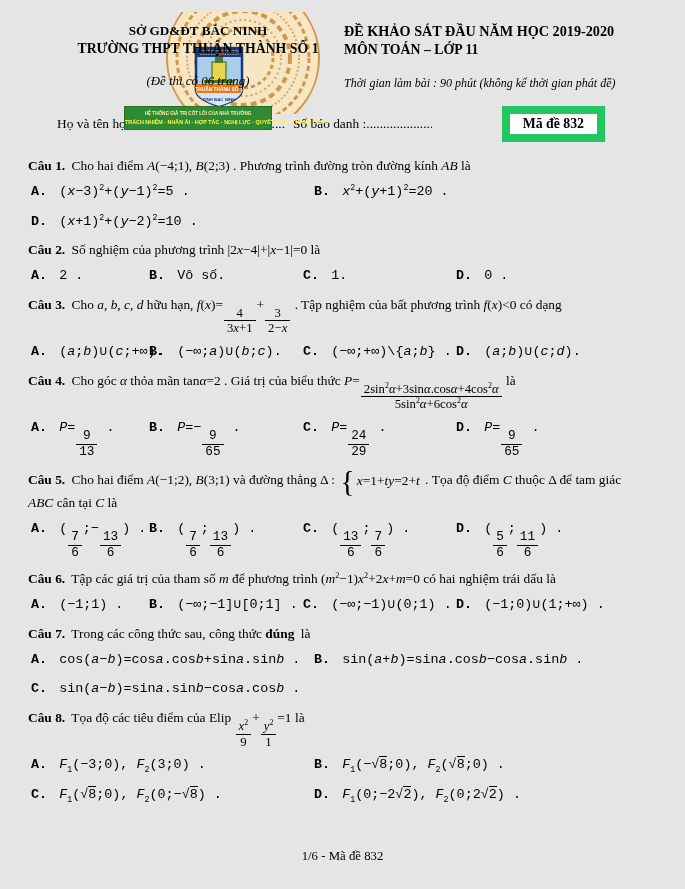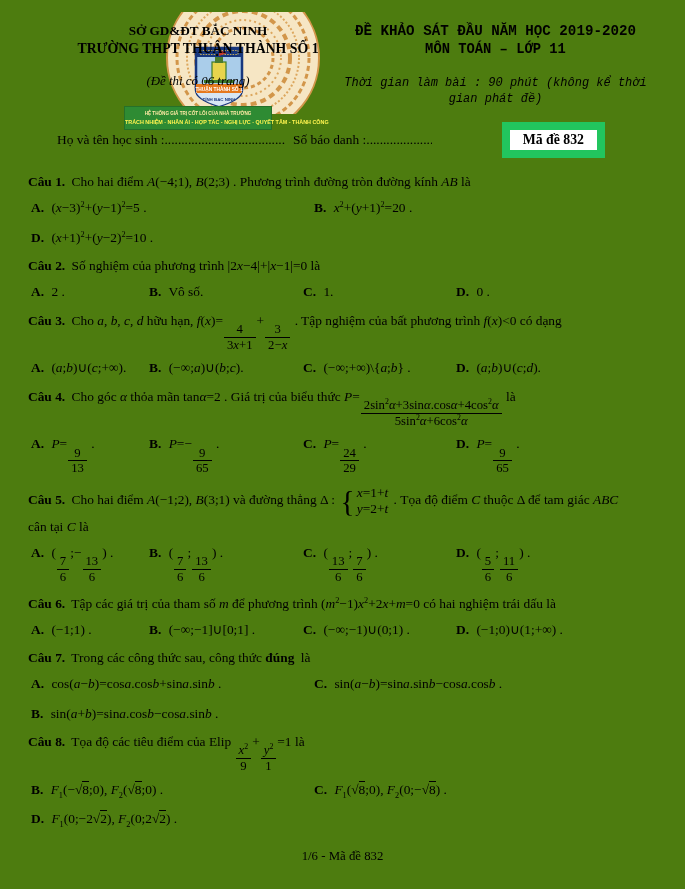--- a/index.html
+++ b/index.html
@@ -1,23 +1,23 @@
 <!DOCTYPE html>
 <html lang="vi"><head>
 <meta charset="utf-8">
 <title>Đề khảo sát</title>
 <style>
   html,body{margin:0;padding:0;background:#fff;}
-  .page{position:relative;width:685px;height:889px;background:#4d7c0f;color:#000;
+  .page{position:relative;width:685px;height:889px;background:#e5e5e5;color:#000;
         font-family:"Liberation Serif",serif;font-size:13.4px;overflow:hidden;}
 
   
   .header{position:relative;display:flex;padding:22px 38px 0 52px;z-index:1;}
   .h-left{width:292px;text-align:center;}
-  .h-right{flex:1;text-align:center;font-family:Liberation Mono, monospace;}
+  .h-right{flex:1;}
   .l1b{font-weight:bold;font-size:13.2px;line-height:1.35;}
   .l2b{font-weight:bold;font-size:13.8px;line-height:1.35;}
   .l3i{font-style:italic;font-size:12.9px;line-height:1.35;margin-top:15px;}
   .h-right .l1b{font-size:14.2px;}
   .h-right .l3i{font-size:12px;}
 
   
   .stamp{position:absolute;left:148px;top:12px;width:190px;height:102px;z-index:0;}
 
   
@@ -39,36 +39,36 @@
   .code-box{margin-left:auto;border:8px solid #22c55e;padding:2px 13px;font-weight:bold;
             font-size:13.8px;background:#fff;}
 
   
   .qs{margin:14px 55px 0 28px;}
   .q .stem{margin:9px 0 6px;line-height:1.5;}
   .q .stem b{margin-right:3px;}
   .opts{display:grid;row-gap:10px;margin:2px 0 6px 3px;align-items:center;}
   .opts.cols4{grid-template-columns:118px 154px 153px 1fr;}
   .opts.cols2{grid-template-columns:283px 1fr;}
-  .opt{line-height:1.45;white-space:nowrap;}
+  .opt{line-height:1.45;white-space:nowrap;font-family:Liberation Mono, monospace;}
   .opt .olb{margin-right:4px;}
 
   
   sup{font-size:62%;vertical-align:super;line-height:0;}
   sub{font-size:62%;vertical-align:sub;line-height:0;}
   .frac{display:inline-flex;flex-direction:column;vertical-align:-0.65em;text-align:center;
         line-height:1.15;padding:0 1px;font-size:95%;}
   .frac .num{border-bottom:1px solid #000;padding:0 3px;}
   .frac .den{padding:0 3px;}
   .sqrt{white-space:nowrap;}
   .sqrt::before{content:"\221A";}
   .sqrt .rad{border-top:1px solid #000;}
   .cases{display:inline-flex;align-items:center;vertical-align:middle;margin:0 2px;}
   .cases .brace{font-size:225%;font-weight:400;line-height:0.8;margin-right:2px;}
-  .cases .crows{display:inline-flex;flex-direction:column;line-height:1.2;text-align:left;}
+  .cases .crows{display:inline-flex;line-height:1.2;text-align:left;}
 
   .footer{position:absolute;left:0;right:0;bottom:25px;text-align:center;font-size:12.8px;}
 </style>
 </head>
 <body>
 
 <div class="page">
 
   <div class="stamp">
     <svg width="190" height="102" viewBox="0 0 190 102">
@@ -224,33 +224,34 @@
           <span class="opt"><b class="olb">A.</b> <span>(−1;1) .</span></span>
           <span class="opt"><b class="olb">B.</b> <span>(−∞;−1]∪[0;1] .</span></span>
           <span class="opt"><b class="olb">C.</b> <span>(−∞;−1)∪(0;1) .</span></span>
           <span class="opt"><b class="olb">D.</b> <span>(−1;0)∪(1;+∞) .</span></span>
         </div>
       </section>
       <section class="q">
         <p class="stem"><b>Câu 7.</b> <span>Trong các công thức sau, công thức <b>đúng</b> là</span></p>
         <div class="opts cols2">
           <span class="opt"><b class="olb">A.</b> <span>cos(<i>a</i>−<i>b</i>)=cos<i>a</i>.cos<i>b</i>+sin<i>a</i>.sin<i>b</i> .</span></span>
+          <span class="opt"><b class="olb">B.</b> <span>sin(<i>a</i>+<i>b</i>)=sin<i>a</i>.cos<i>b</i>−cos<i>a</i>.sin<i>b</i> .</span></span>
           <span class="opt"><b class="olb">C.</b> <span>sin(<i>a</i>−<i>b</i>)=sin<i>a</i>.sin<i>b</i>−cos<i>a</i>.cos<i>b</i> .</span></span>
-          <span class="opt"><b class="olb">B.</b> <span>sin(<i>a</i>+<i>b</i>)=sin<i>a</i>.cos<i>b</i>−cos<i>a</i>.sin<i>b</i> .</span></span>
         </div>
       </section>
       <section class="q">
         <p class="stem"><b>Câu 8.</b> <span>Tọa độ các tiêu điểm của Elip <span class="frac">
               <span class="num"><i>x</i><sup>2</sup></span>
               <span class="den">9</span>
             </span>+<span class="frac">
               <span class="num"><i>y</i><sup>2</sup></span>
               <span class="den">1</span>
             </span>=1 là</span></p>
         <div class="opts cols2">
+          <span class="opt"><b class="olb">A.</b> <span><i>F</i><sub>1</sub>(−3;0), <i>F</i><sub>2</sub>(3;0) .</span></span>
           <span class="opt"><b class="olb">B.</b> <span><i>F</i><sub>1</sub>(−<span class="sqrt"><span class="rad">8</span></span>;0), <i>F</i><sub>2</sub>(<span class="sqrt"><span class="rad">8</span></span>;0) .</span></span>
           <span class="opt"><b class="olb">C.</b> <span><i>F</i><sub>1</sub>(<span class="sqrt"><span class="rad">8</span></span>;0), <i>F</i><sub>2</sub>(0;−<span class="sqrt"><span class="rad">8</span></span>) .</span></span>
           <span class="opt"><b class="olb">D.</b> <span><i>F</i><sub>1</sub>(0;−2<span class="sqrt"><span class="rad">2</span></span>), <i>F</i><sub>2</sub>(0;2<span class="sqrt"><span class="rad">2</span></span>) .</span></span>
         </div>
       </section>
     </main>
 
   <div class="footer">1/6 - Mã đề 832</div>
 </div>
 

